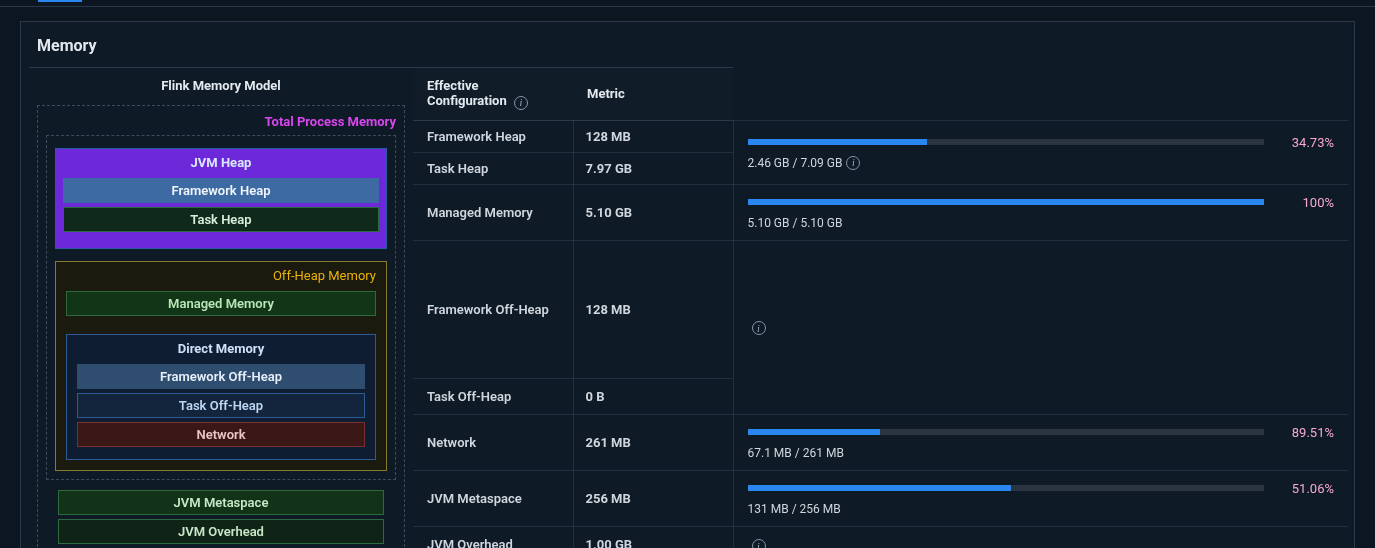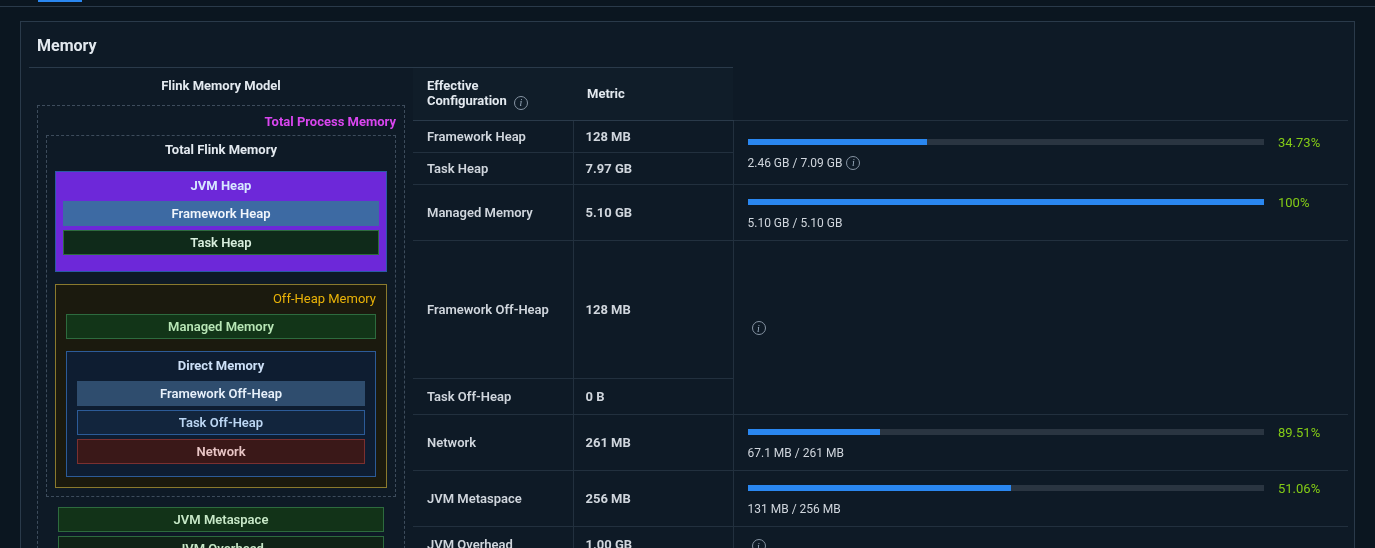--- a/index.html
+++ b/index.html
@@ -82,21 +82,21 @@
       background: #1b1a0e;
       border: 1px solid #8a7a2d;
       padding: 4px 10px 10px;
     }
     .off-title { text-align: right; font-weight: 400; color: #eab308; padding: 2px 0 4px; }
     .chip.managed   { background: #123518; border-color: #2d6b3e; color: #b8e6b6; }
     .direct-box {
       background: #0e1d31;
       border: 1px solid #2c5b98;
       padding: 4px 10px 8px;
-      margin-top: 12px;
+      margin-top: 18px;
     }
     .direct-title { text-align: center; font-weight: 700; color: #cde0f7; padding: 2px 0 4px; }
     .chip.fw-off    { background: #2f4d6e; color: #e7f0fa; }
     .chip.task-off  { background: #12253d; border-color: #2c5b98; color: #bcd6f3; }
     .chip.network   { background: #3a1818; border-color: #7a3030; color: #e9c6c6; }
     .chip.metaspace { background: #123318; border-color: #2d6b3e; color: #c7e8c7; margin: 8px 12px 2px; }
     .chip.overhead  { background: #102317; border-color: #2d6b3e; color: #c7e8c7; margin: 4px 12px 2px; }
 
     
     .table-wrap { flex: 1; }
@@ -128,39 +128,38 @@
       color: #9fb0c2;
       margin-left: 4px;
       vertical-align: -1px;
       font-family: Georgia, serif;
       font-style: italic;
       font-weight: normal;
     }
     .bar-row { display: flex; align-items: center; gap: 14px; }
     .bar { flex: 1; height: 6px; background: #2a3541; position: relative; }
     .bar .fill { position: absolute; left: 0; top: 0; bottom: 0; background: #2a87f0; }
-    .pct { color: #84cc16; font-weight: 400; min-width: 56px; }
+    .pct { color: #f9a8d4; font-weight: 400; min-width: 56px; text-align: right; }
     .sub { color: #d0d6dd; font-size: 12px; font-weight: 400; margin-top: 6px; display: flex; align-items: center; gap: 0;}
     .merged td { padding-top: 8px; padding-bottom: 8px; }
   </style>
 </head>
 <body>
 
 <div class="tab-indicator"></div>
 
 <div class="panel">
   <div class="panel-header">Memory</div>
 
   <div class="content">
     <div class="model-col">
       <div class="model-head">Flink Memory Model</div>
       <div class="model-box">
         <div class="mm-title-white">Total Process Memory</div>
         <div class="inner-dashed">
-          <div class="inner-title">Total Flink Memory</div>
 
           <div class="jvm-heap-box">
             <div class="jvm-heap-title">JVM Heap</div>
             <span class="chip fw-heap">Framework Heap</span>
             <span class="chip task-heap">Task Heap</span>
           </div>
 
           <div class="off-heap-box" style="margin-top:12px">
             <div class="off-title">Off-Heap Memory</div>
             <span class="chip managed">Managed Memory</span>

